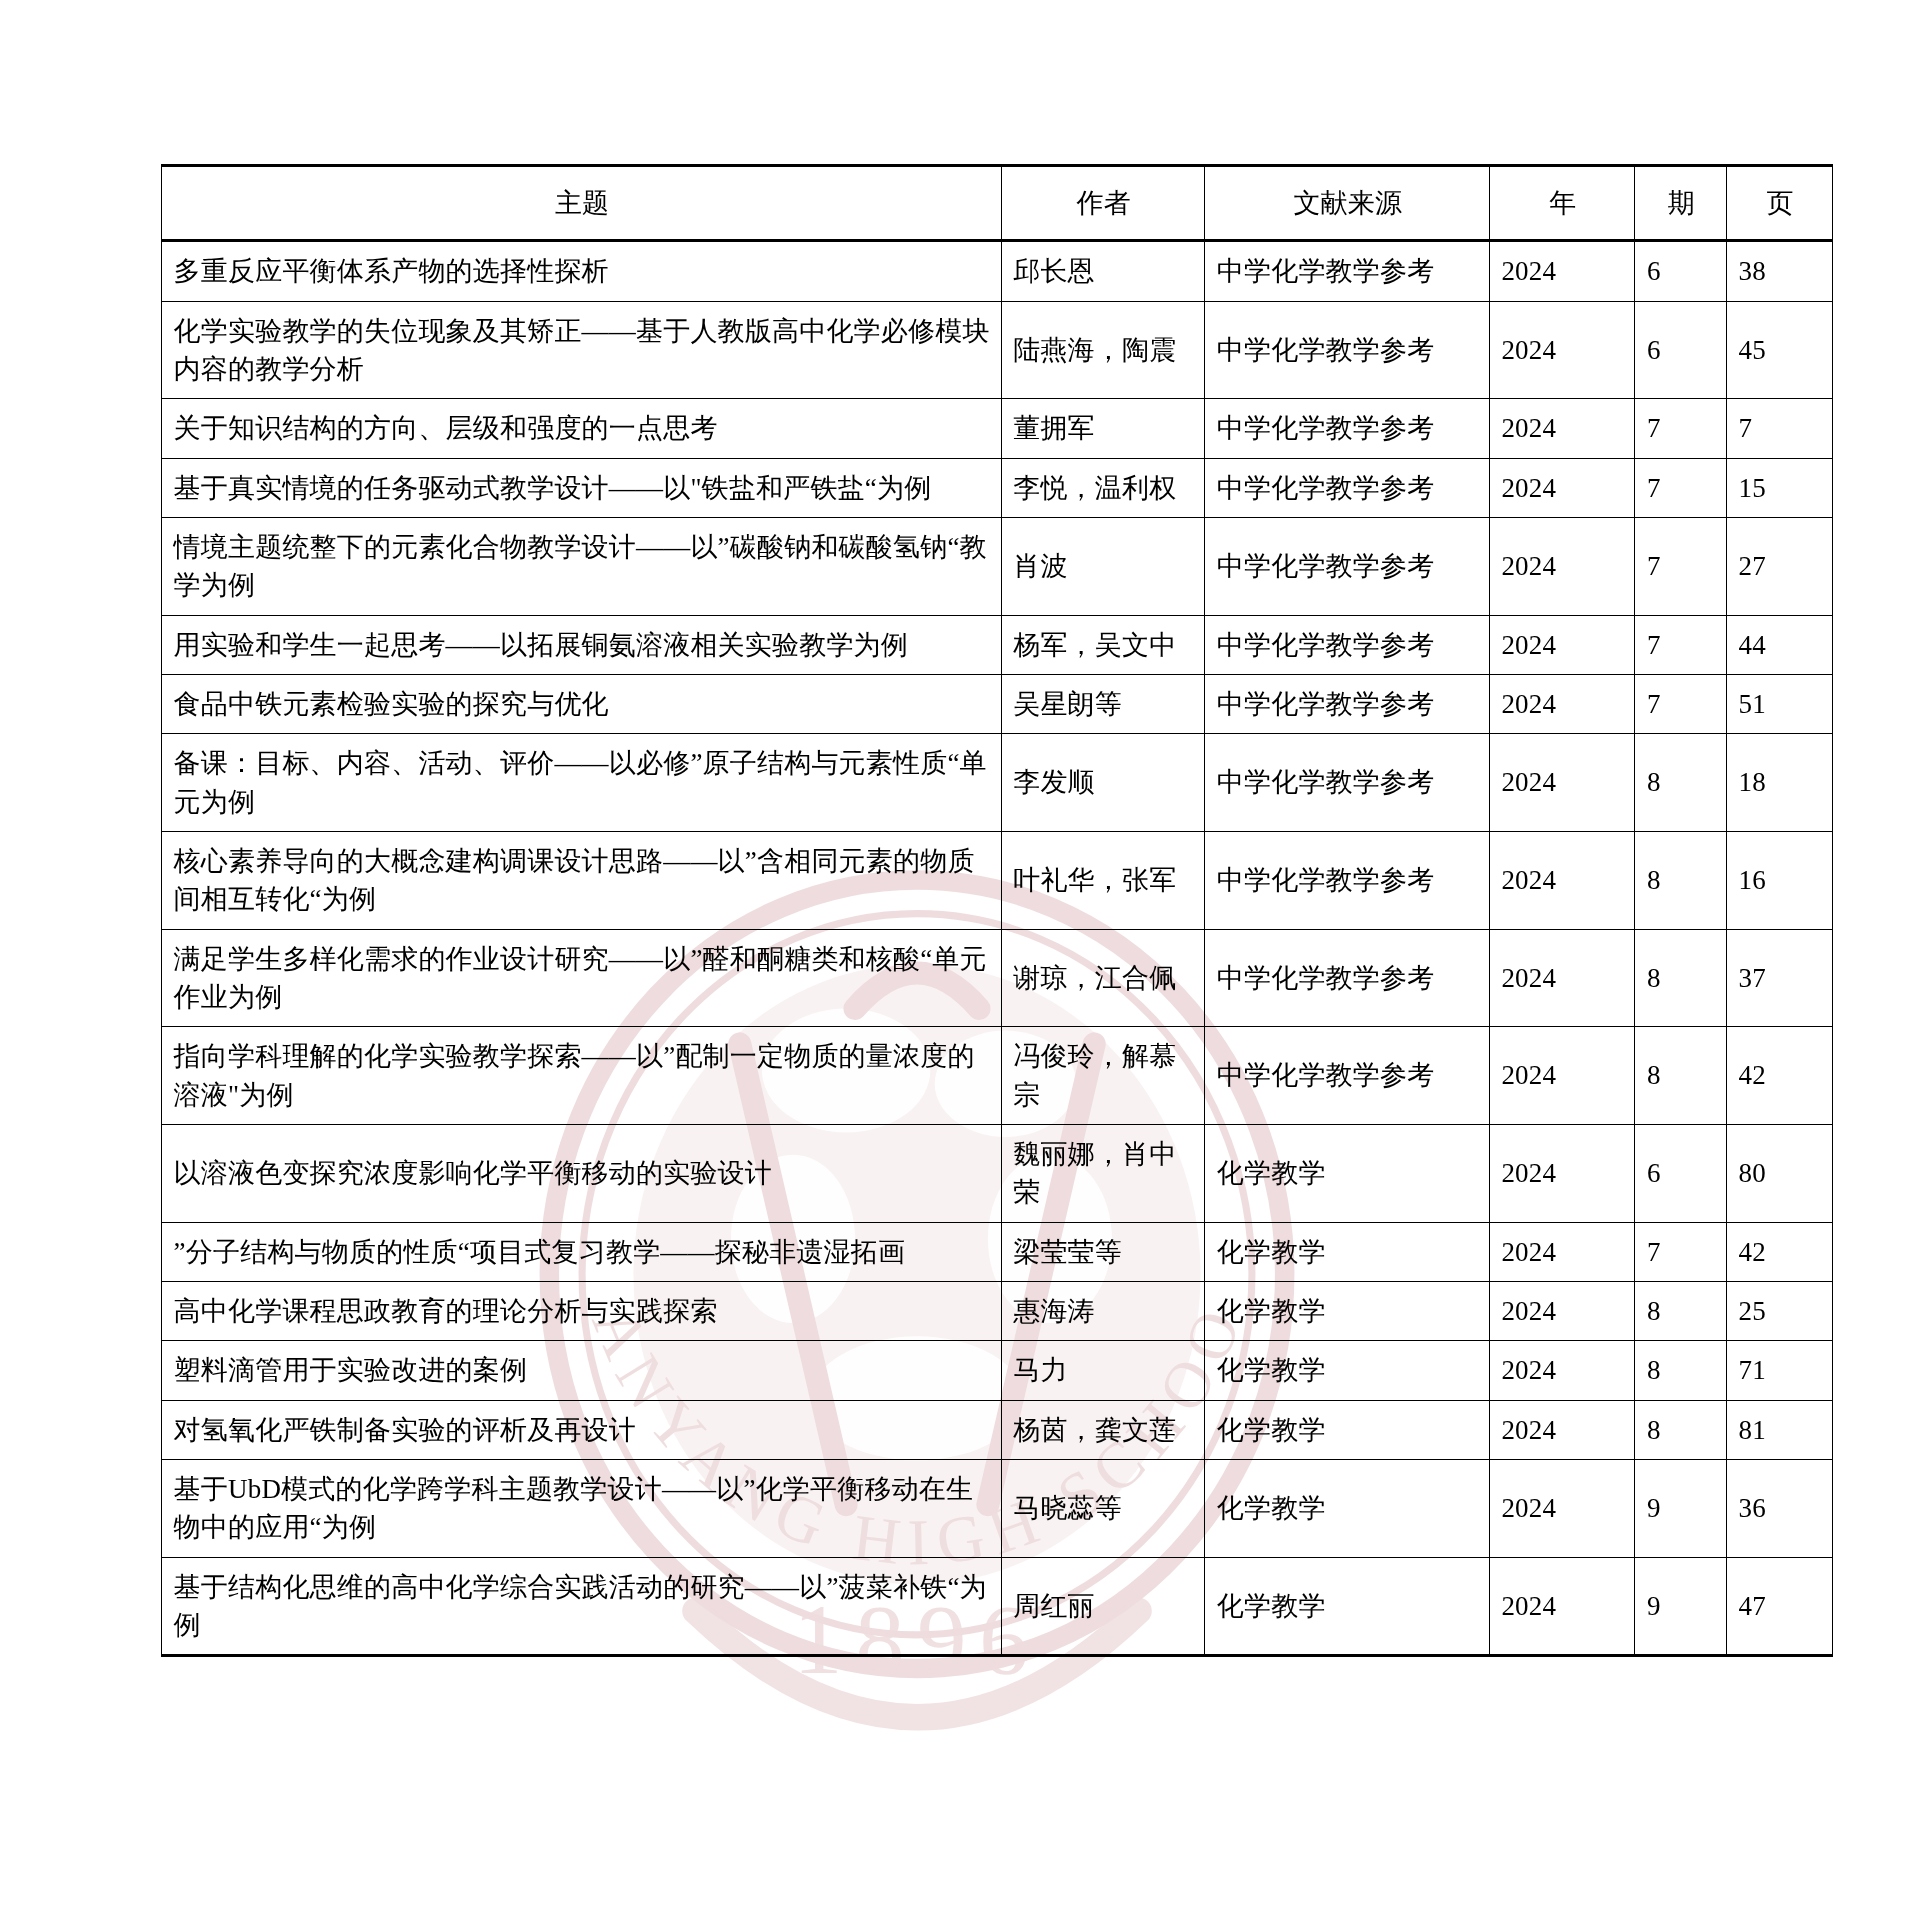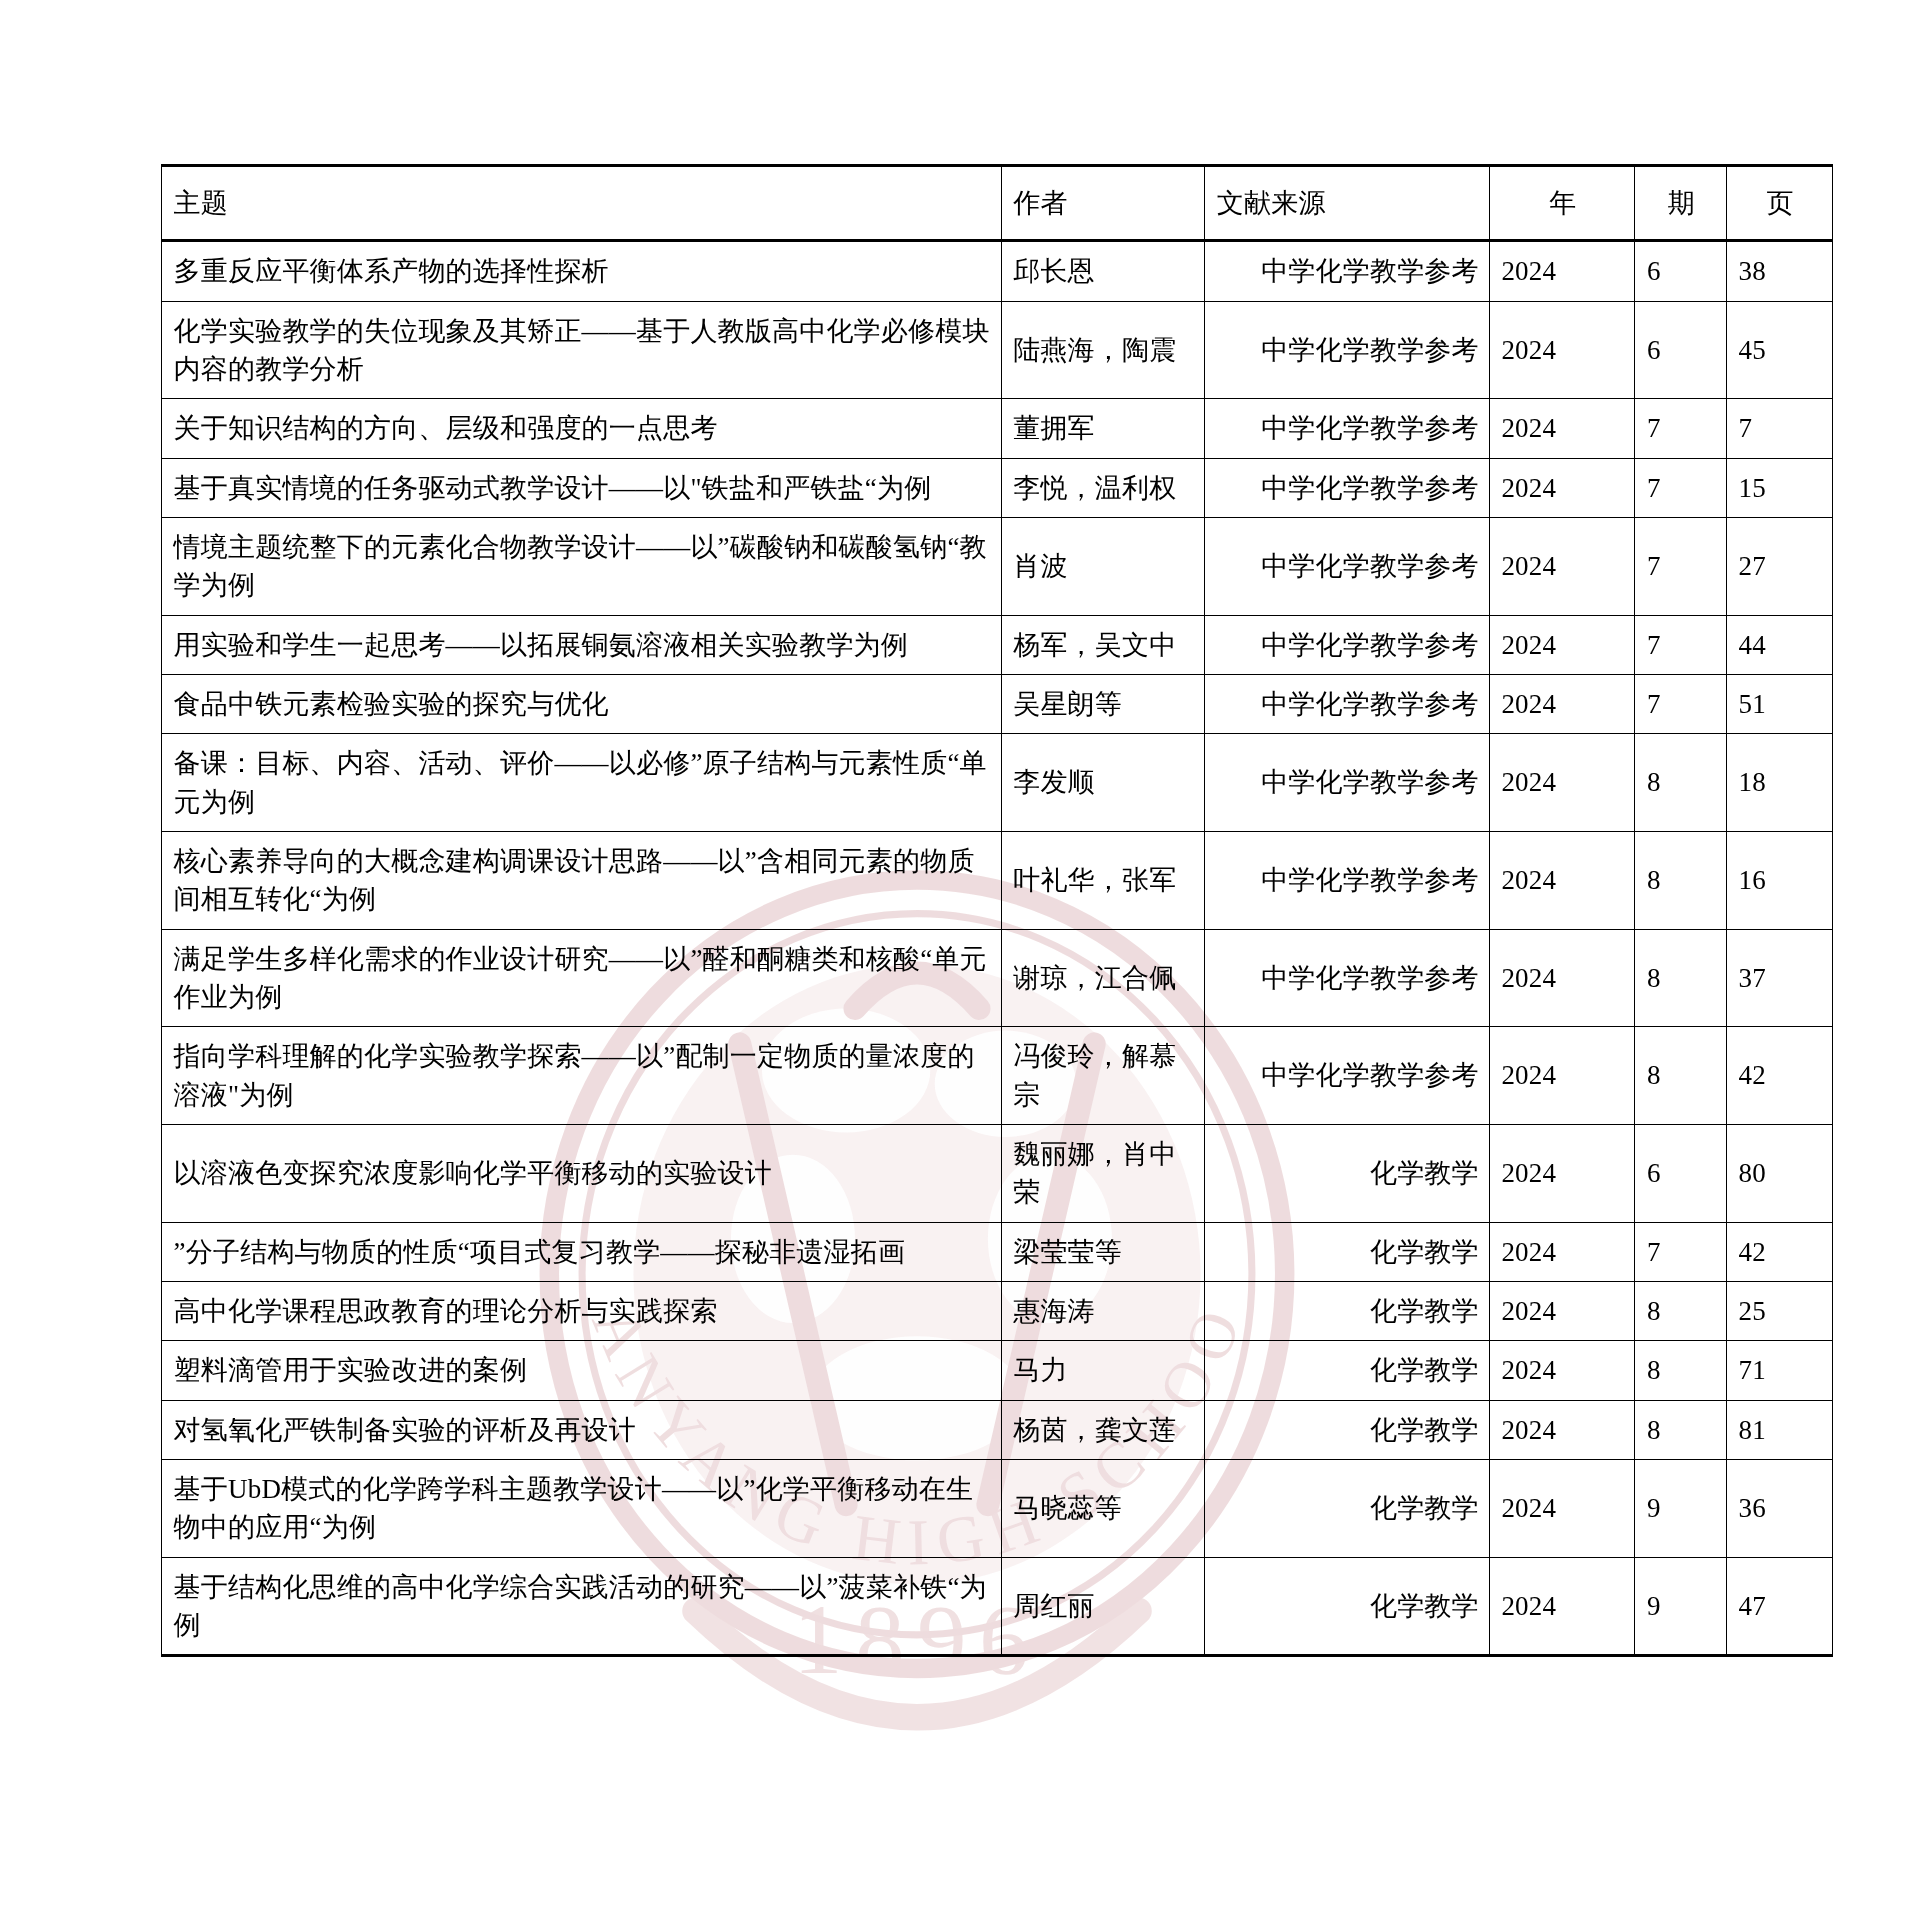--- a/index.html
+++ b/index.html
@@ -51,38 +51,38 @@
     padding: 10px 10px 10px 11.6px;
     vertical-align: middle;
     font-size: 27px;
     line-height: 1.42;
     color: #000000;
     background: transparent;
     font-weight: normal;
     letter-spacing: 0.2px;
   }
   table.biblio thead th {
-    text-align: left;
+    text-align: center;
     padding-top: 17px;
     padding-bottom: 17px;
     border-bottom-width: 3.5px;
   }
   table.biblio thead th.c-topic { border-top-width: 3.5px; }
   table.biblio thead th { border-top-width: 3.5px; }
 
   .c-topic   { width: 817px; text-align: left; }
   .c-author  { width: 181px;  text-align: left; }
   .c-source  { width: 262px;  text-align: left; }
   .c-year    { width: 123px;  text-align: right; }
   .c-issue   { width: 69px;  text-align: right; }
   .c-page    { width: 83px;  text-align: right; }
 
   tbody td.c-topic  { text-align: left; }
   tbody td.c-author { text-align: left; }
-  tbody td.c-source { text-align: right; }
+  tbody td.c-source { text-align: left; }
   tbody td.c-year, tbody td.c-issue, tbody td.c-page {
     text-align: left;
     padding-right: 3px;
   }
   tbody tr td { border-top-width: 3.5px; }
   tbody tr:last-child td { border-bottom-width: 3.5px; }
 
   
   table.biblio tbody td { border-left-width: 1.5px; border-right-width: 1.5px; }
 </style>

